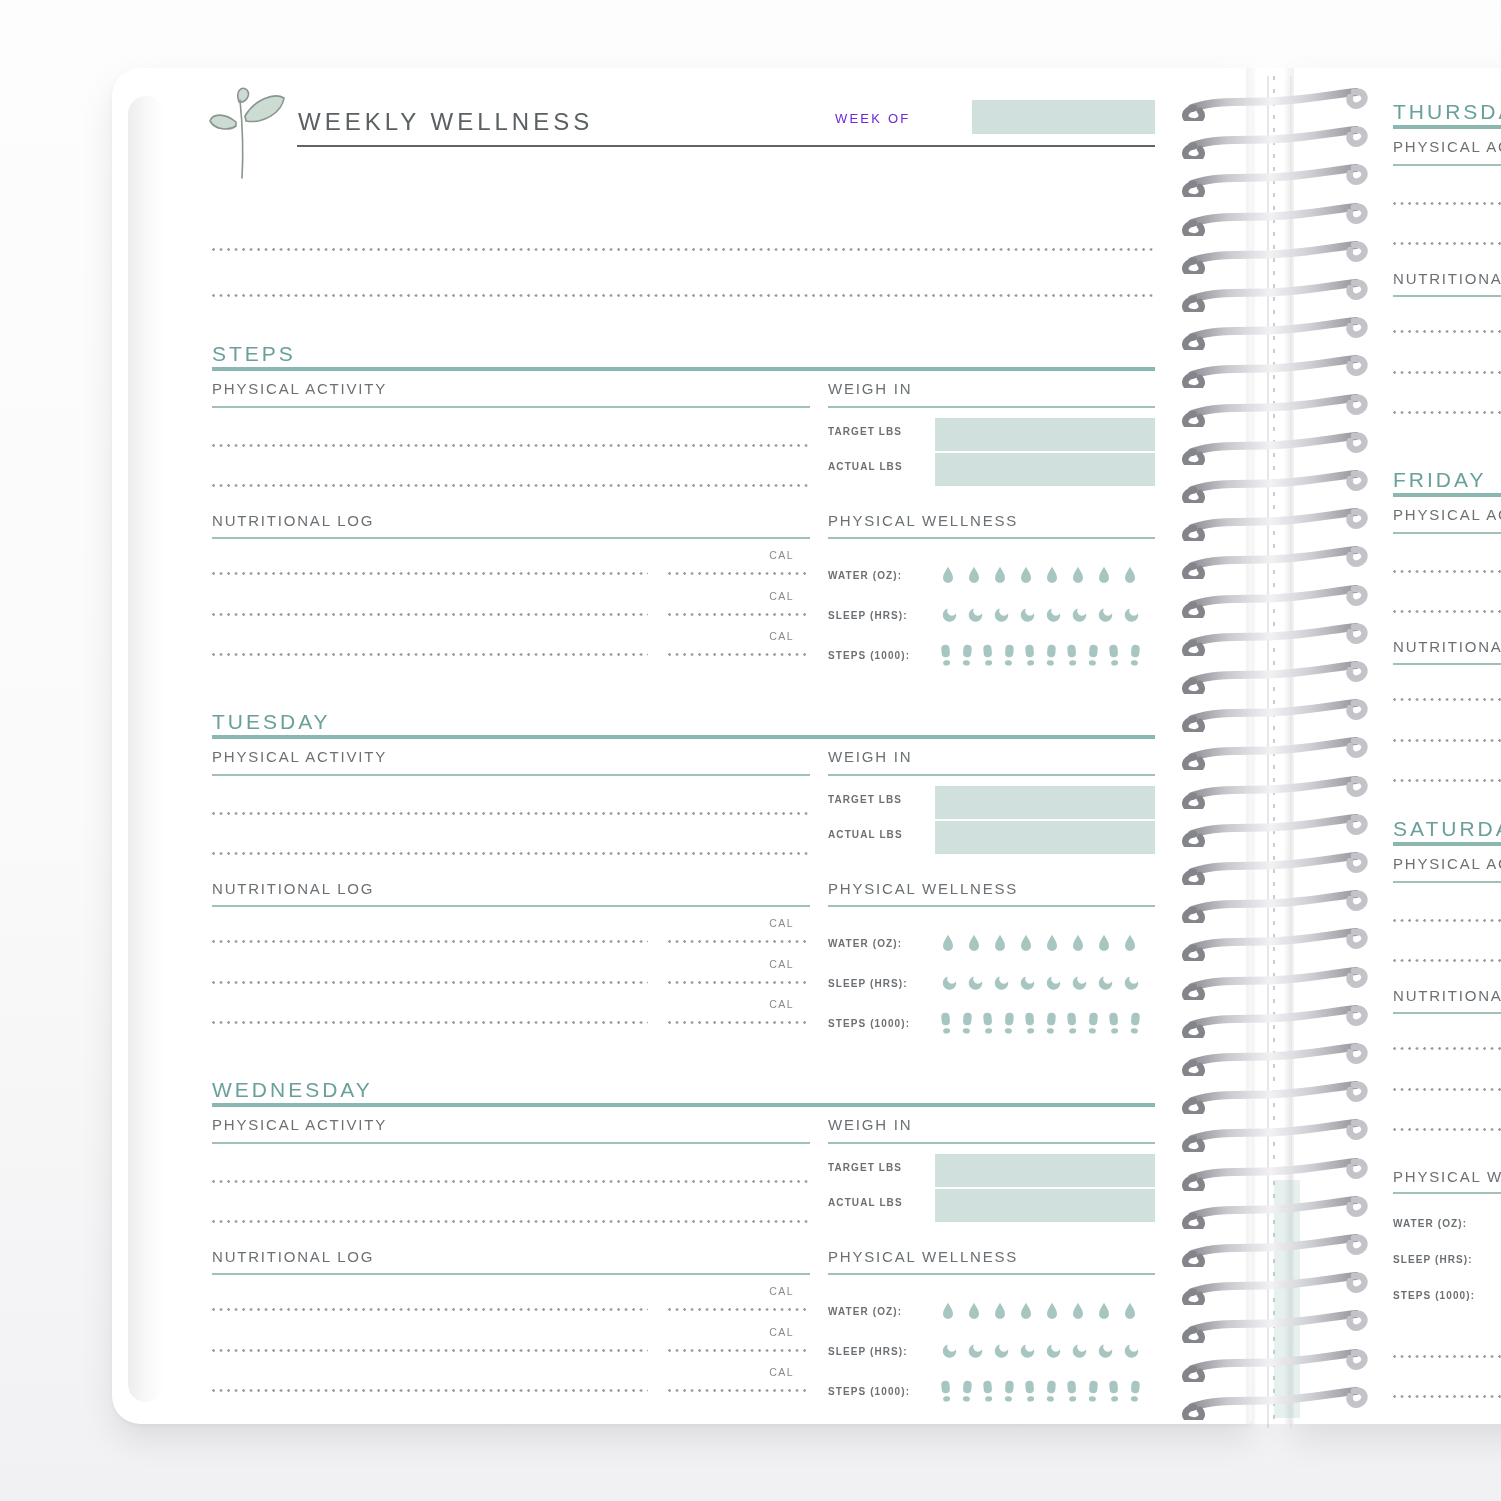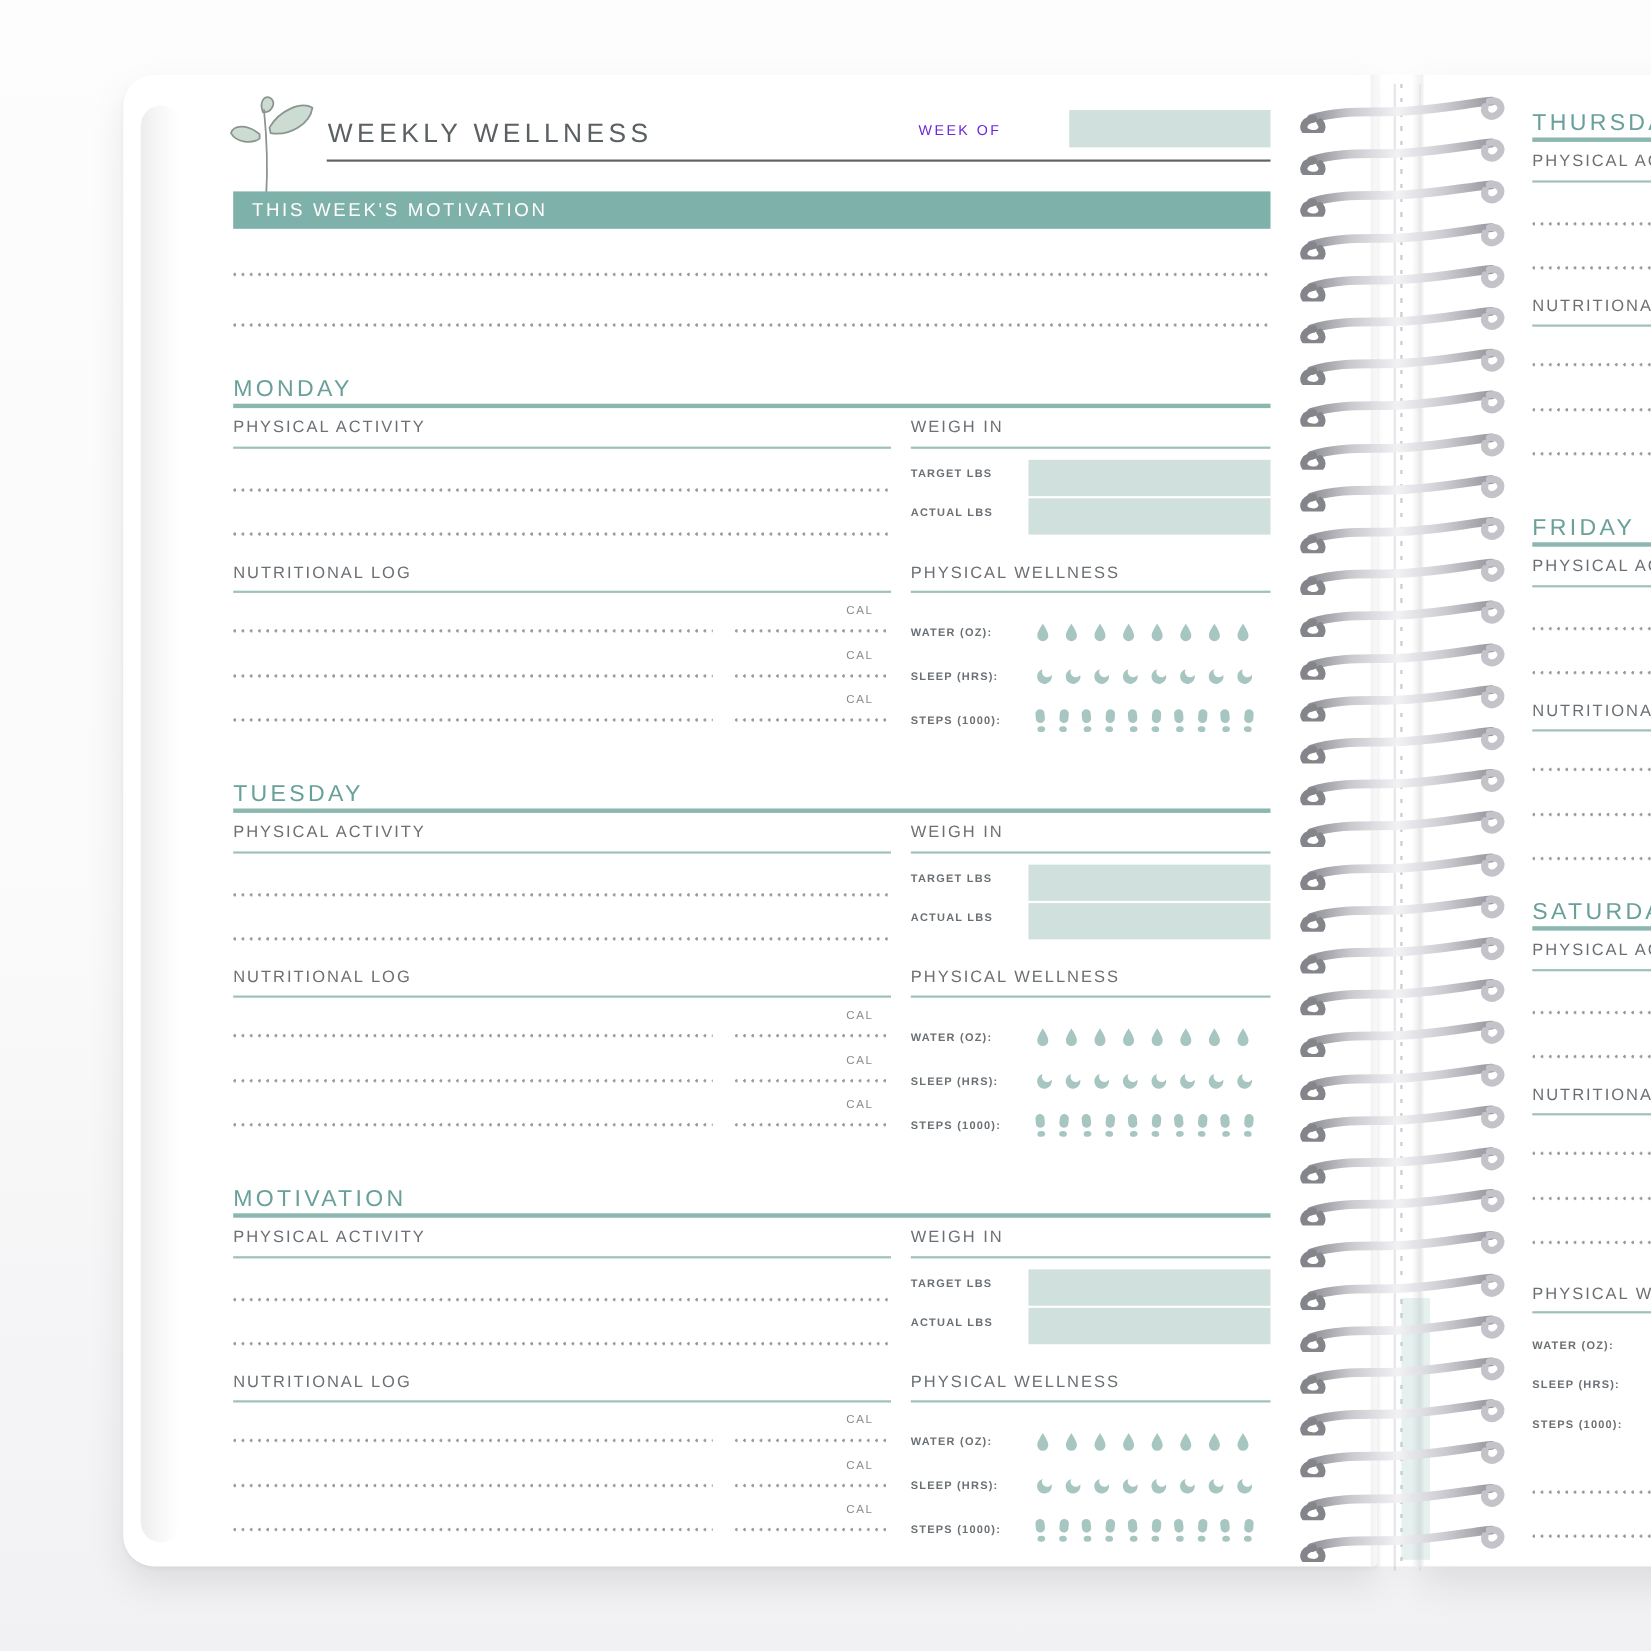--- a/index.html
+++ b/index.html
@@ -128,29 +128,26 @@
         <path d="M31 16 C 27 5 34 -1 39 4 C 43 9 38 17 31 16 Z"></path>
         <path d="M28 36 C 16 26 4 28 2 35 C 7 44 21 45 28 40 Z"></path>
         <path d="M32 14 C 34 34 36 58 34 92" fill="none" stroke-linecap="round"></path>
       </g>
     </svg>
     <h1 class="title" style="left:186px;top:24px;">WEEKLY WELLNESS</h1>
     <div class="week-of" style="left:723px;top:43px;">WEEK OF</div>
     <div class="fill wk-box"></div>
     <div class="header-rule"></div>
 
-    <div class="banner">
-      <span>THIS WEEK'S MOTIVATION</span>
-    </div>
     <div class="dots" style="left:100px;top:180px;width:943px;"></div>
     <div class="dots" style="left:100px;top:226px;width:943px;"></div>
 
     <div id="left-days">
   <section class="day" style="top: 274px;">
-    <h2 class="day-title">MONDAY</h2>
+    <h2 class="day-title">STEPS</h2>
     <div class="day-bar"></div>
 
     <div class="lbl pa-lbl">PHYSICAL ACTIVITY</div>
     <div class="rule pa-rule"></div>
     <div class="dots pa-d1"></div>
     <div class="dots pa-d2"></div>
 
     <div class="lbl nl-lbl">NUTRITIONAL LOG</div>
     <div class="rule nl-rule"></div>
     <div class="cal cal-1">CAL</div>
@@ -386,21 +383,21 @@
                 <use href="#sym-foot"></use>
               </svg>
               <svg class="ticon" width="12" height="23">
                 <use href="#sym-foot"></use>
               </svg>
             </span>
     </div>
   </section>
 
   <section class="day" style="top: 1010px;">
-    <h2 class="day-title">MOTIVATION</h2>
+    <h2 class="day-title">WEDNESDAY</h2>
     <div class="day-bar"></div>
 
     <div class="lbl pa-lbl">PHYSICAL ACTIVITY</div>
     <div class="rule pa-rule"></div>
     <div class="dots pa-d1"></div>
     <div class="dots pa-d2"></div>
 
     <div class="lbl nl-lbl">NUTRITIONAL LOG</div>
     <div class="rule nl-rule"></div>
     <div class="cal cal-1">CAL</div>

